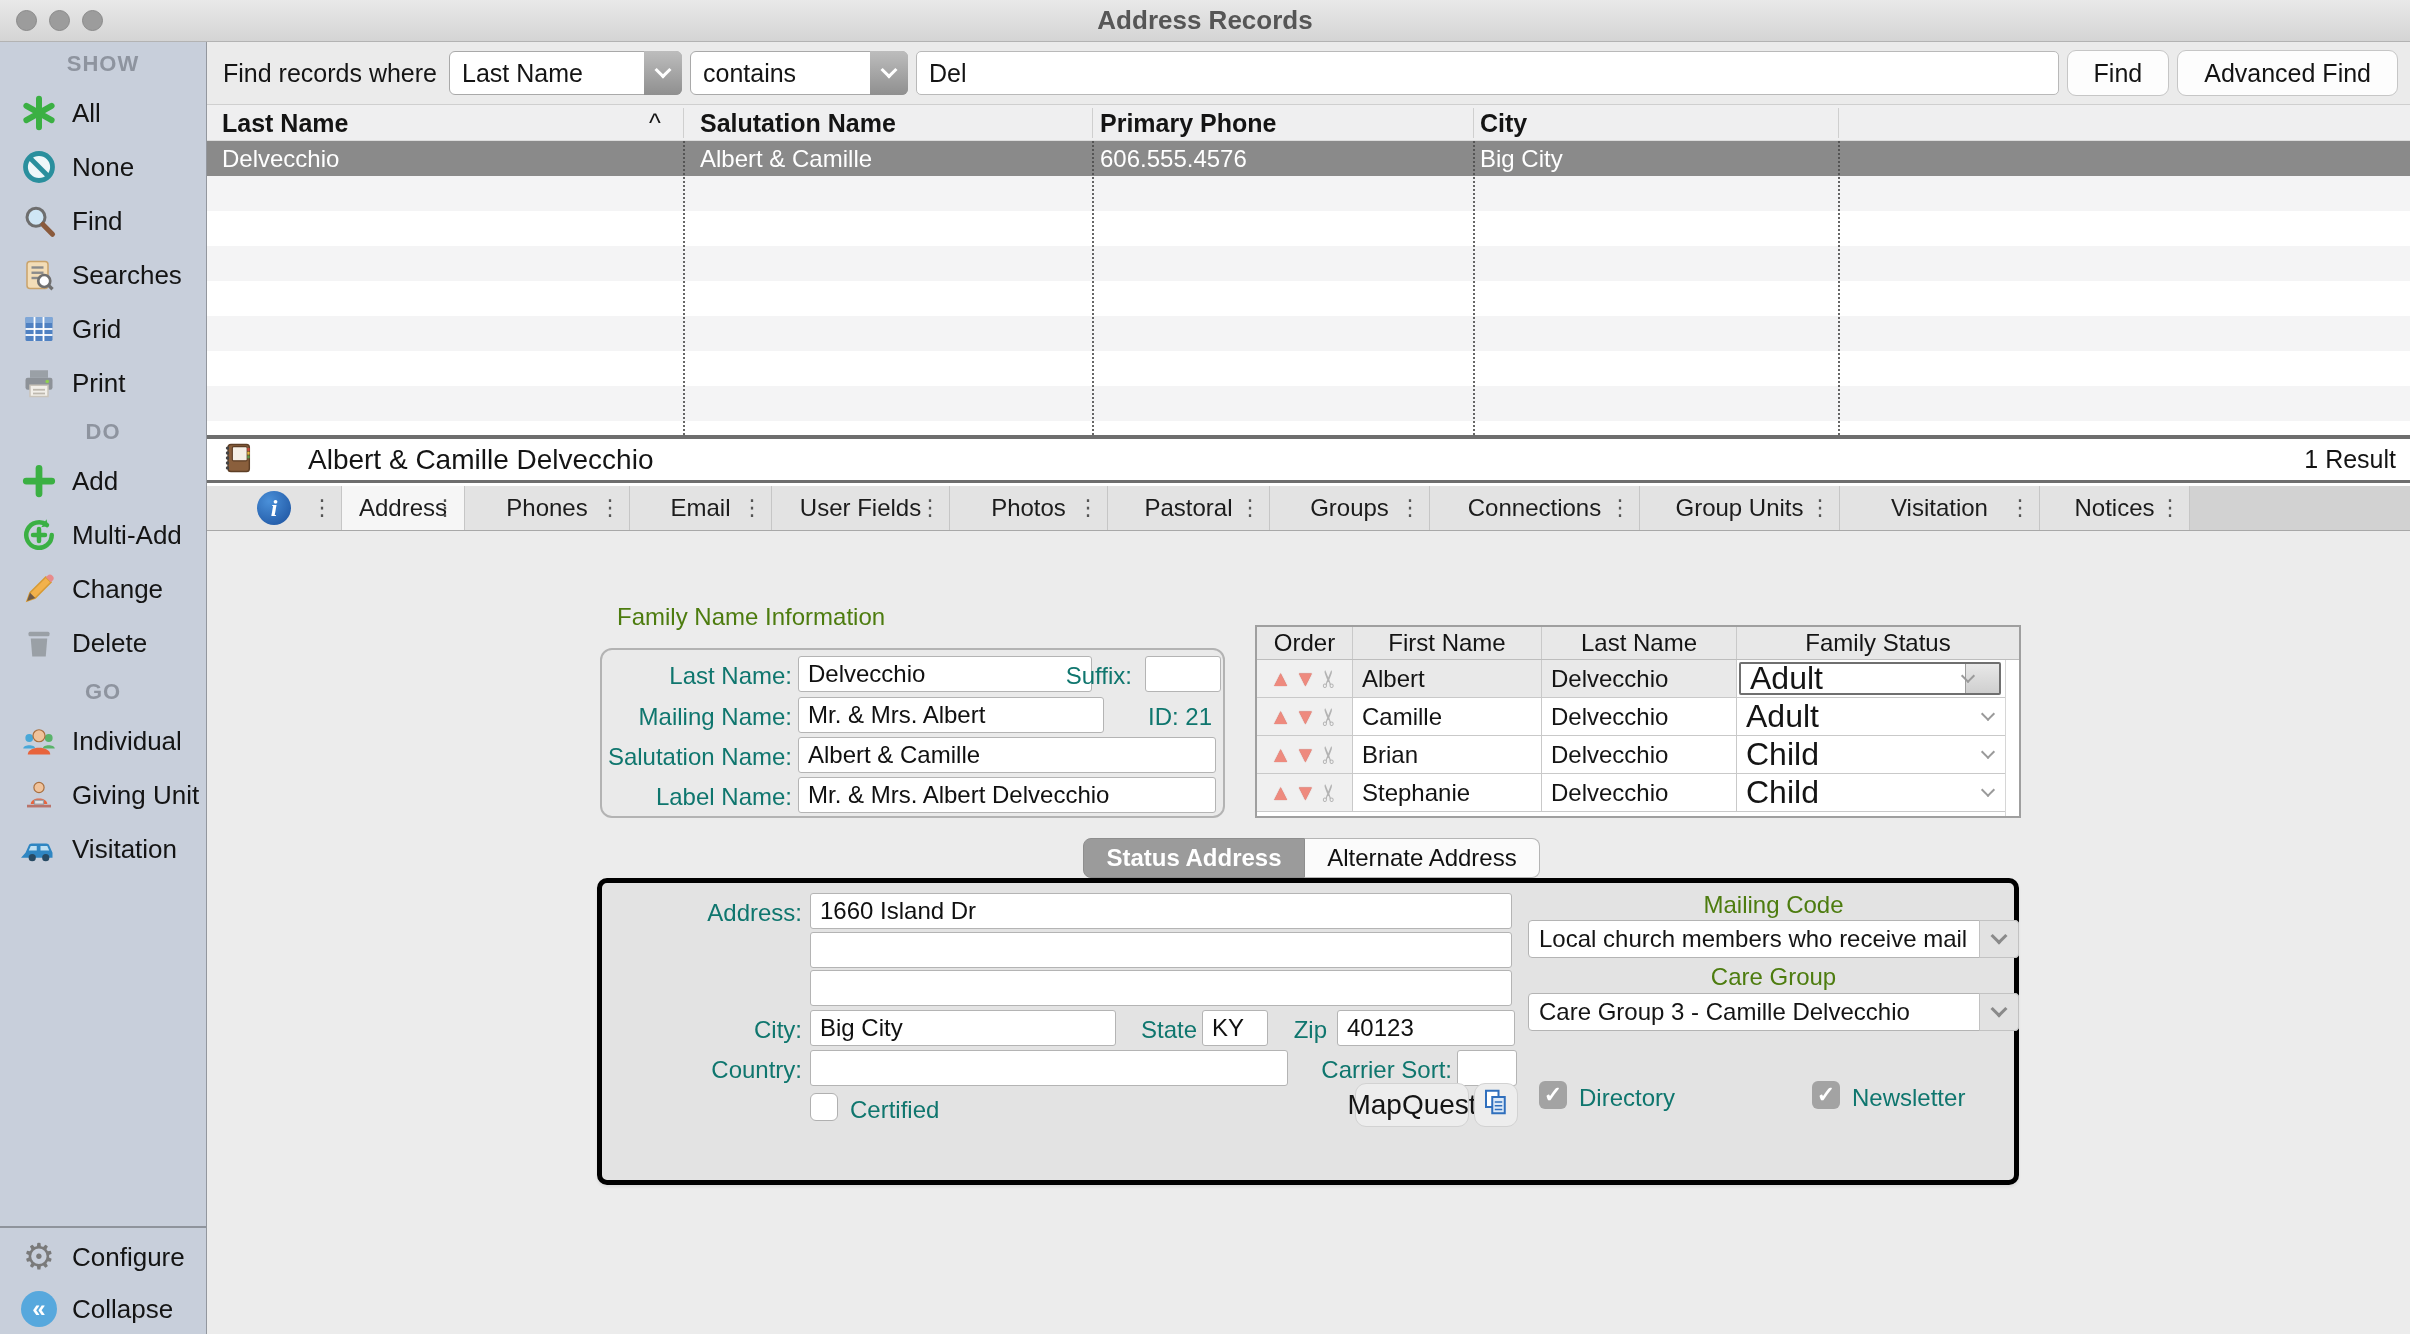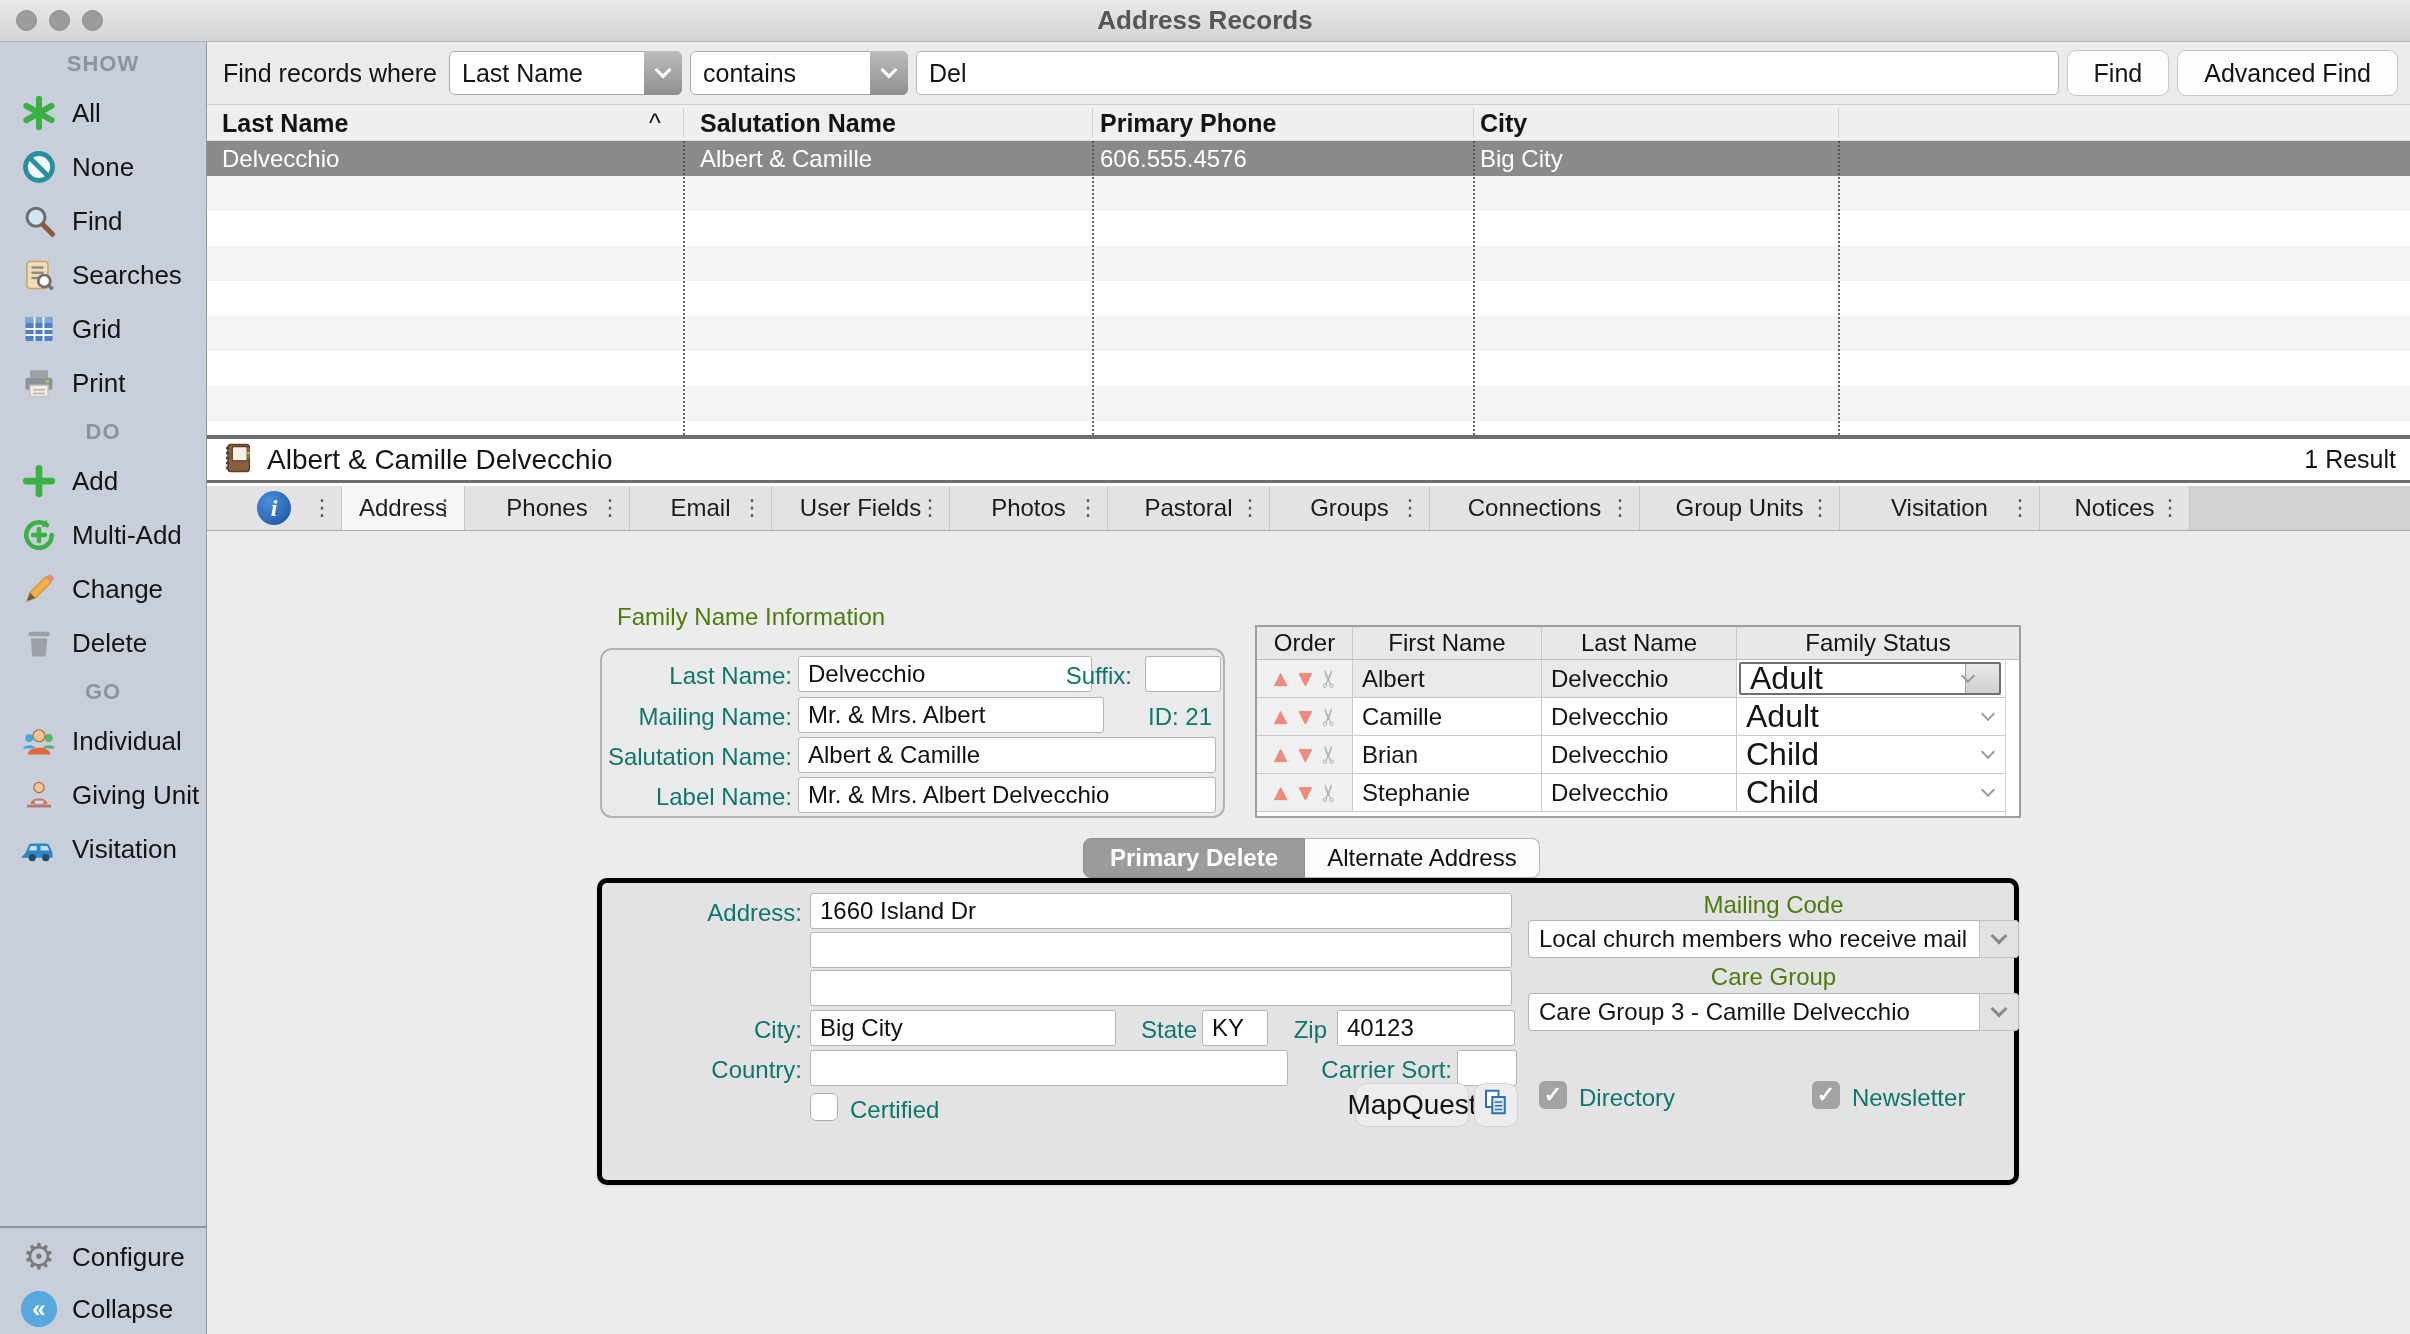--- a/index.html
+++ b/index.html
@@ -52,21 +52,21 @@
   .hdiv { position:absolute; top:66px; height:30px; width:1px; background:#cfcfcf; }
   .selrow { position:absolute; left:0; top:99px; right:0; height:35px; background:#8a8a8a; }
   .selrow span { position:absolute; top:4px; font-size:24px; color:#fff; }
   .list-body { position:absolute; left:0; top:134px; right:0; height:259px;
     background:repeating-linear-gradient(#f4f4f5 0 35px, #ffffff 35px 70px); }
   .dot-sep { position:absolute; top:99px; height:294px; width:0; border-left:2px dotted #4c4c4c; opacity:.85; }
   .divbar { position:absolute; left:0; top:393px; right:0; height:4px; background:#6e6e6e; }
 
   
   .rec-head { position:absolute; left:0; top:397px; right:0; height:44px; background:#fff;
-    display:flex; align-items:center; padding:0 14px; border-bottom:3px solid #6e6e6e; }
+    display:flex; align-items:center; padding:0 14px; border-bottom:3px solid #6e6e6e;gap:41px; }
   .rec-head .rtitle { font-size:28px; margin-left:12px; }
   .rec-head .rcount { margin-left:auto; font-size:25px; }
 
   
   .tabbar { position:absolute; left:0; top:444px; right:0; height:45px; display:flex;
     border-bottom:1px solid #a8a8a8; background:#e3e3e3; }
   .tab { position:relative; height:100%; background:#e3e3e3; border-right:1px solid #c6c6c6;
     display:flex; align-items:center; justify-content:center; font-size:24px; color:#1c1c1c; }
   .tab .dots { position:absolute; right:8px; top:50%; transform:translateY(-50%); color:#555; font-size:22px; }
   .tab.sel { background:#f6f6f6; }
@@ -499,21 +499,21 @@
         <div class="m-cell" style="width:195px">Delvecchio</div>
         <div class="status-cell" style="width:282px; border-right:none">
           <span class="sval">Child</span>
           <span class="chev"></span>
         </div>
       </div>
       <div class="scrollstrip"></div>
     </div>
 
     <div class="seg" style="left:876px">
-      <div class="s1">Primary Delete</div>
+      <div class="s1">Status Address</div>
       <div class="s2">Alternate Address</div>
     </div>
 
     <div class="panel">
       <div class="flabel" style="left:0; top:16px; width:200px">Address:</div>
       <div class="fld" style="left:208px; top:10px; width:702px">1660 Island Dr</div>
       <div class="fld" style="left:208px; top:49px; width:702px"></div>
       <div class="fld" style="left:208px; top:87px; width:702px"></div>
 
       <div class="flabel" style="left:0; top:133px; width:200px">City:</div>

